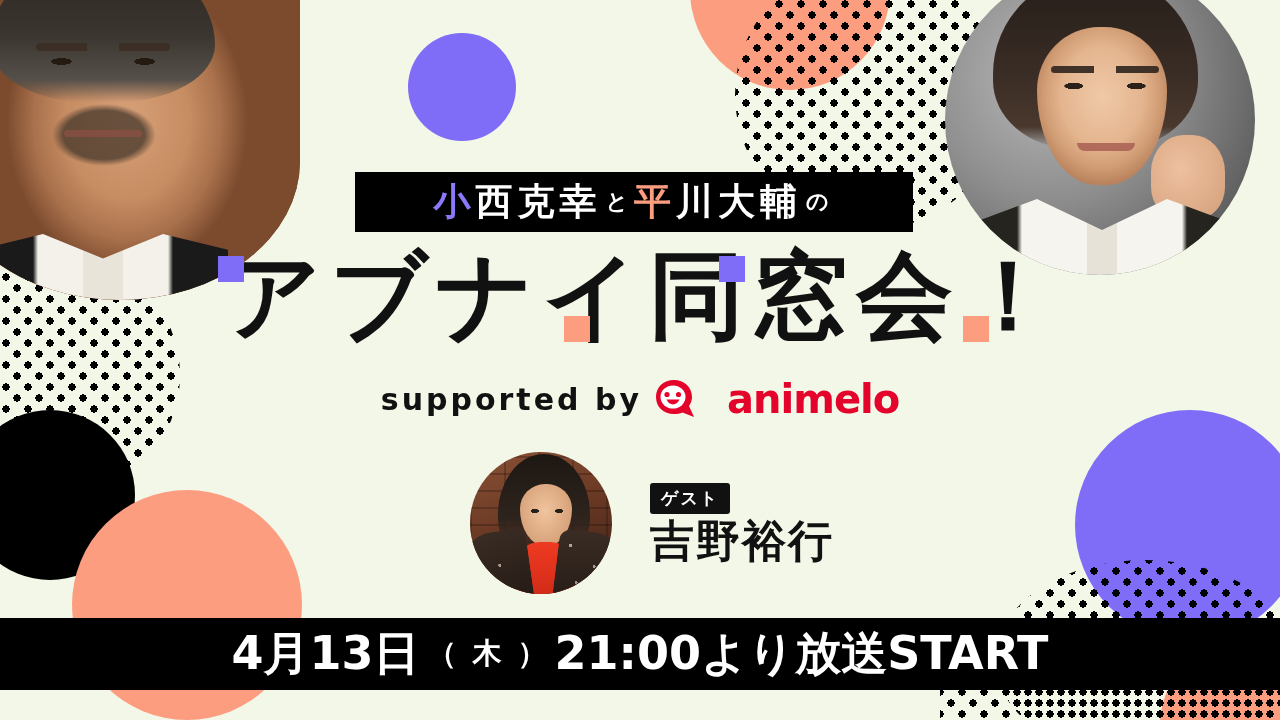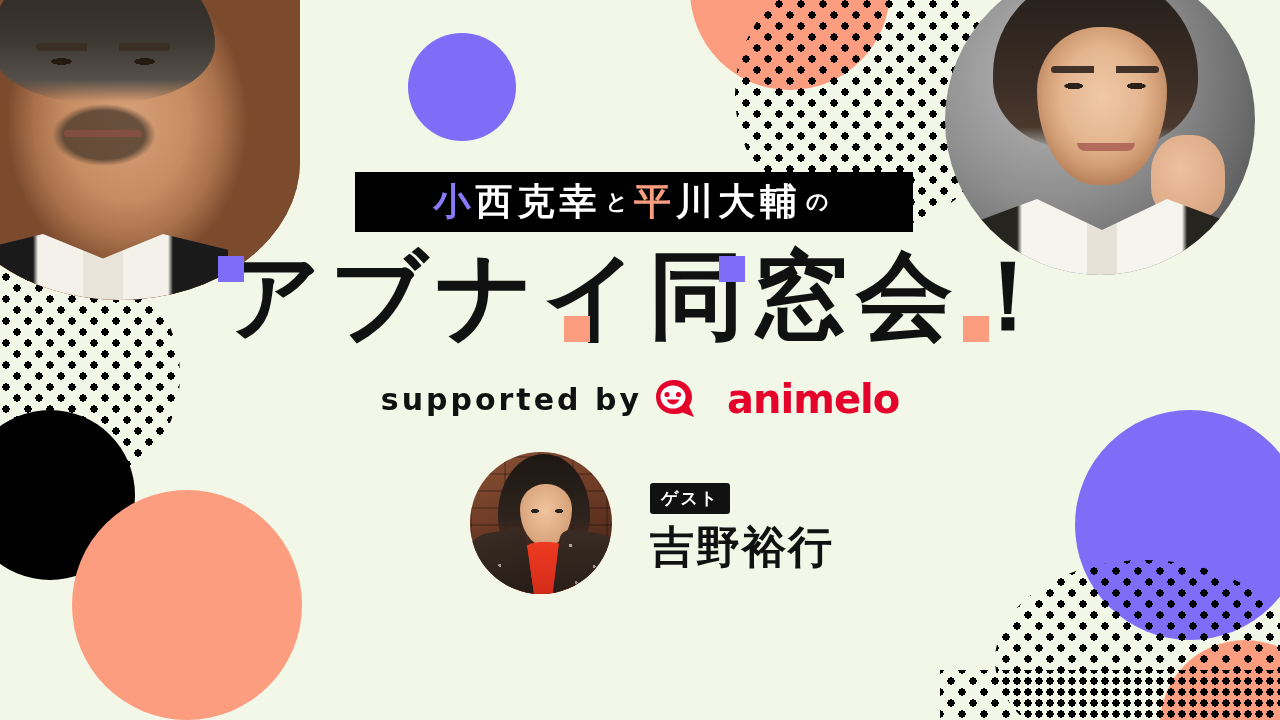--- a/index.html
+++ b/index.html
@@ -239,21 +239,21 @@
   .guest-block {
     position:absolute; left:650px; top:483px;
   }
   .guest-badge {
     display:inline-block; background:#111; color:#fff;
     font-family:"DejaVu Sans", sans-serif;
     font-size:17px; font-weight:700; letter-spacing:2px;
     padding:4px 11px 4px; border-radius:3px;
   }
   .guest-name {
-    margin-top:10px;
+    margin-top:4px;
     font-family:"DejaVu Sans", sans-serif;
     font-size:44px; font-weight:700; color:#111; letter-spacing:2px;
     line-height:1.05;
   }
 
   
   .bottom-banner {
     position:absolute; left:0; right:0; top:618px; height:72px;
     background:#000;
     display:flex; align-items:center; justify-content:center;
@@ -356,14 +356,21 @@
       <div class="jacketL"></div>
       <div class="jacketR"></div>
     </div>
   </div>
 
   <div class="guest-block">
     <div class="guest-badge">ゲスト</div>
     <div class="guest-name">吉野裕行</div>
   </div>
 
+  <div class="bottom-banner">
+    <span class="big">4月13日</span>
+    <span class="paren">（</span>
+    <span class="paren">木</span>
+    <span class="paren">）</span>
+    <span class="big">21:00より放送START</span>
+  </div>
 
 </div>
 
 </body></html>

